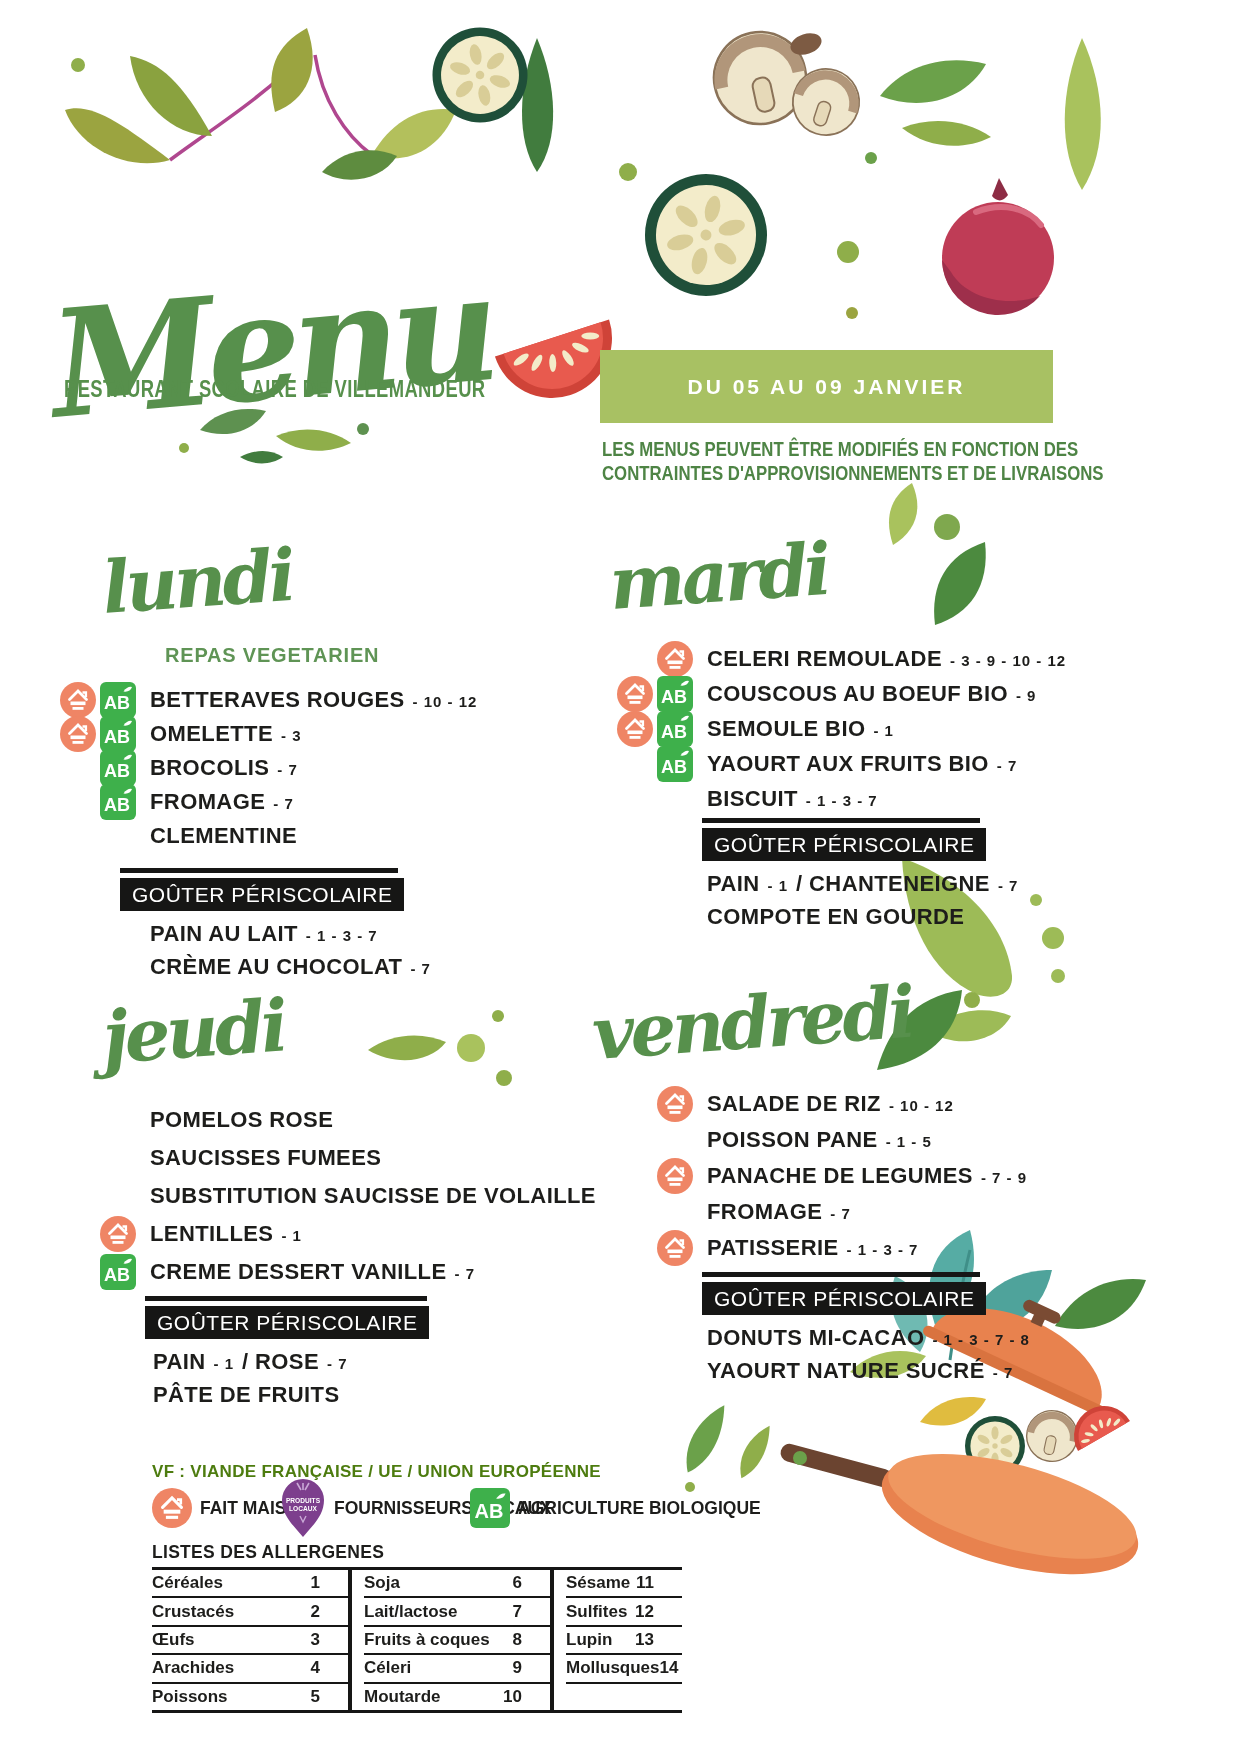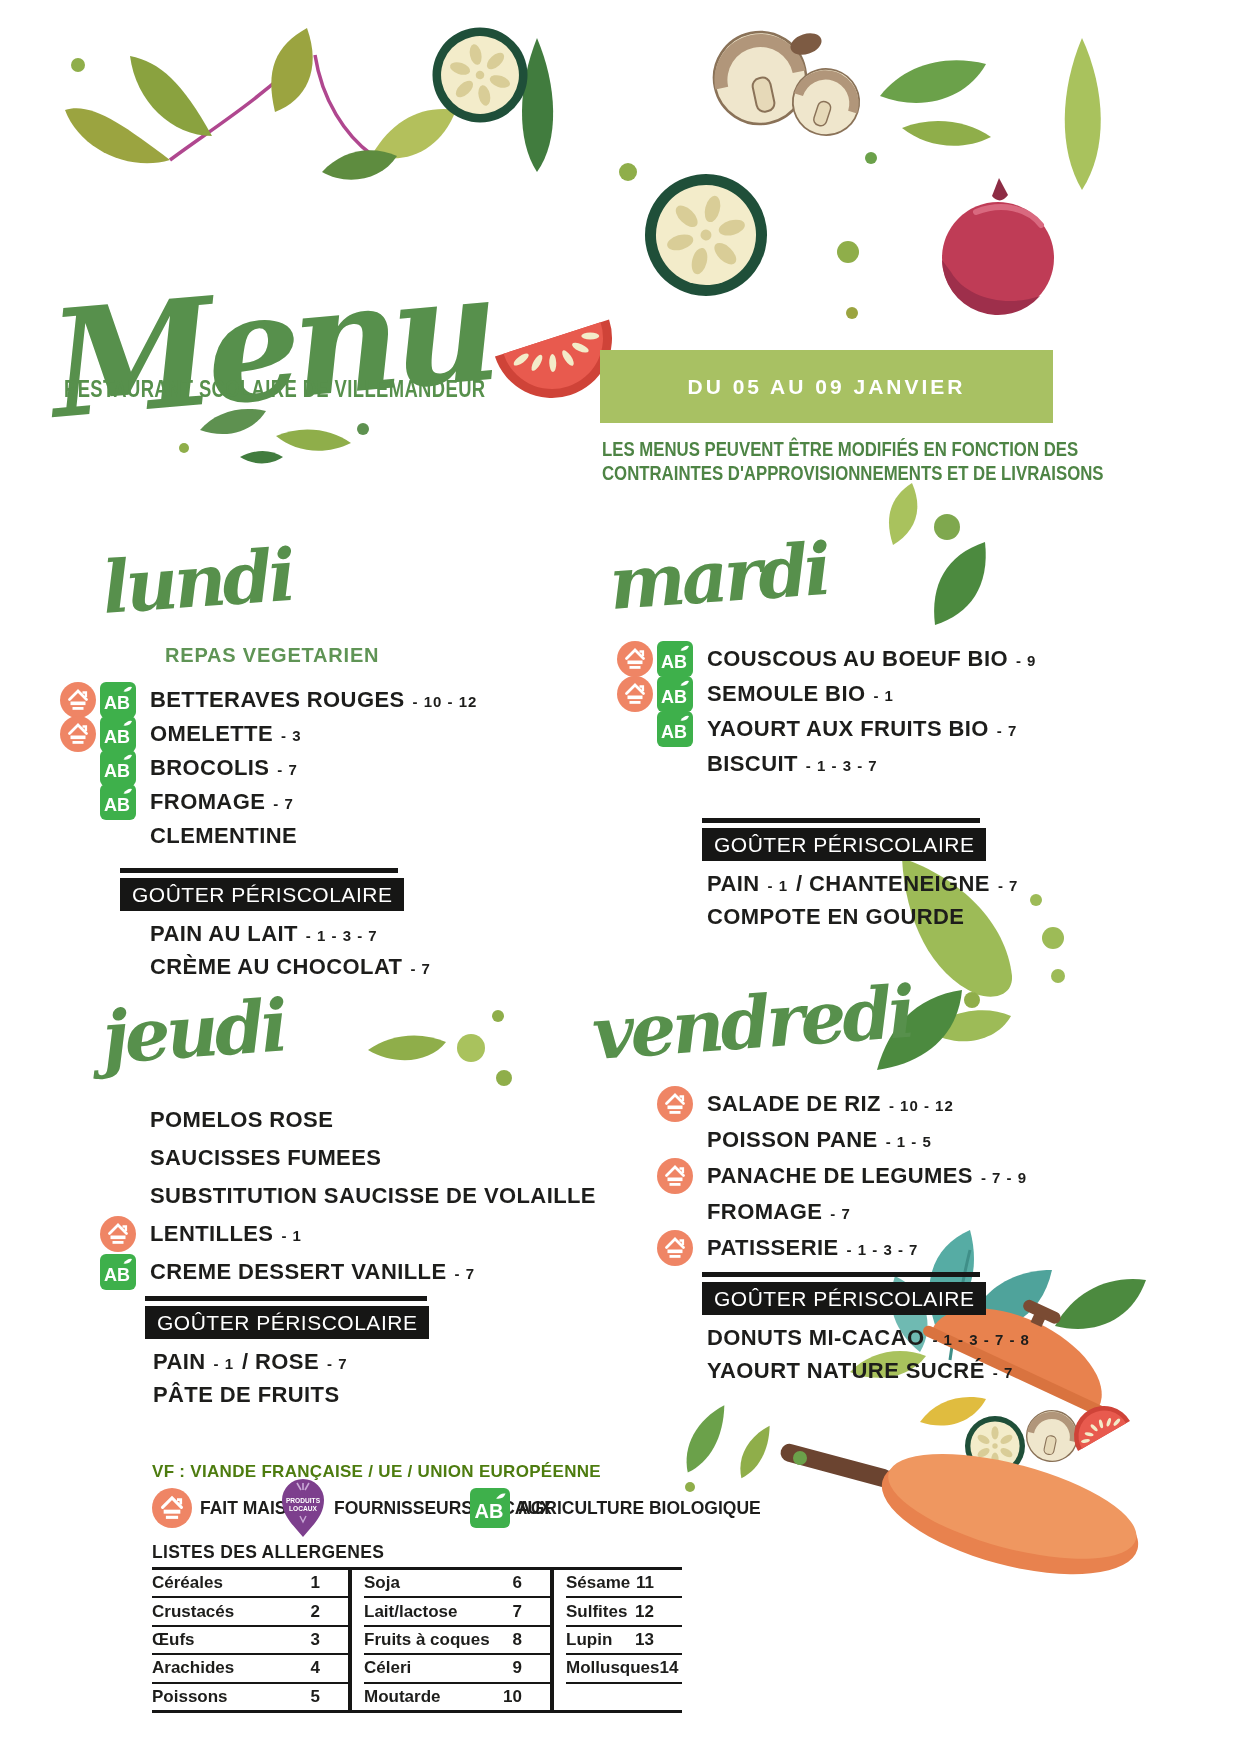--- a/index.html
+++ b/index.html
@@ -305,20 +305,36 @@
       <div class="menu-row">
         <span class="icon-cell">
           <span class="mi fait-maison">
             <svg viewBox="0 0 36 36">
               <path d="M9.5 17.5 L18 9 L26.5 17.5" fill="none" stroke="#fff" stroke-width="2.8" stroke-linecap="round"></path>
               <path d="M22.5 10.5 h3.4 v4.4" fill="none" stroke="#fff" stroke-width="2.4"></path>
               <rect x="10.5" y="19.5" width="15" height="3.6" fill="#fff"></rect>
               <rect x="12.5" y="25" width="11" height="2.8" fill="#fff"></rect>
             </svg>
           </span>
+        </span>
+        <span class="row-text">
+          <span class="seg">CELERI REMOULADE</span>
+          <span class="seg-sm">- 3 - 9 - 10 - 12</span>
+        </span>
+      </div>
+      <div class="menu-row">
+        <span class="icon-cell">
+          <span class="mi fait-maison">
+            <svg viewBox="0 0 36 36">
+              <path d="M9.5 17.5 L18 9 L26.5 17.5" fill="none" stroke="#fff" stroke-width="2.8" stroke-linecap="round"></path>
+              <path d="M22.5 10.5 h3.4 v4.4" fill="none" stroke="#fff" stroke-width="2.4"></path>
+              <rect x="10.5" y="19.5" width="15" height="3.6" fill="#fff"></rect>
+              <rect x="12.5" y="25" width="11" height="2.8" fill="#fff"></rect>
+            </svg>
+          </span>
           <span class="mi ab">
             <svg viewBox="0 0 36 36">
               <text x="4" y="27" font-family="Liberation Sans, sans-serif" font-size="18" font-weight="bold" fill="#fff">AB</text>
               <path d="M23.5 9.5 q4 -5.5 8.5 -4.5 q-2 5.5 -8.5 4.5" fill="#fff"></path>
             </svg>
           </span>
         </span>
         <span class="row-text">
           <span class="seg">COUSCOUS AU BOEUF BIO</span>
           <span class="seg-sm">- 9</span>

